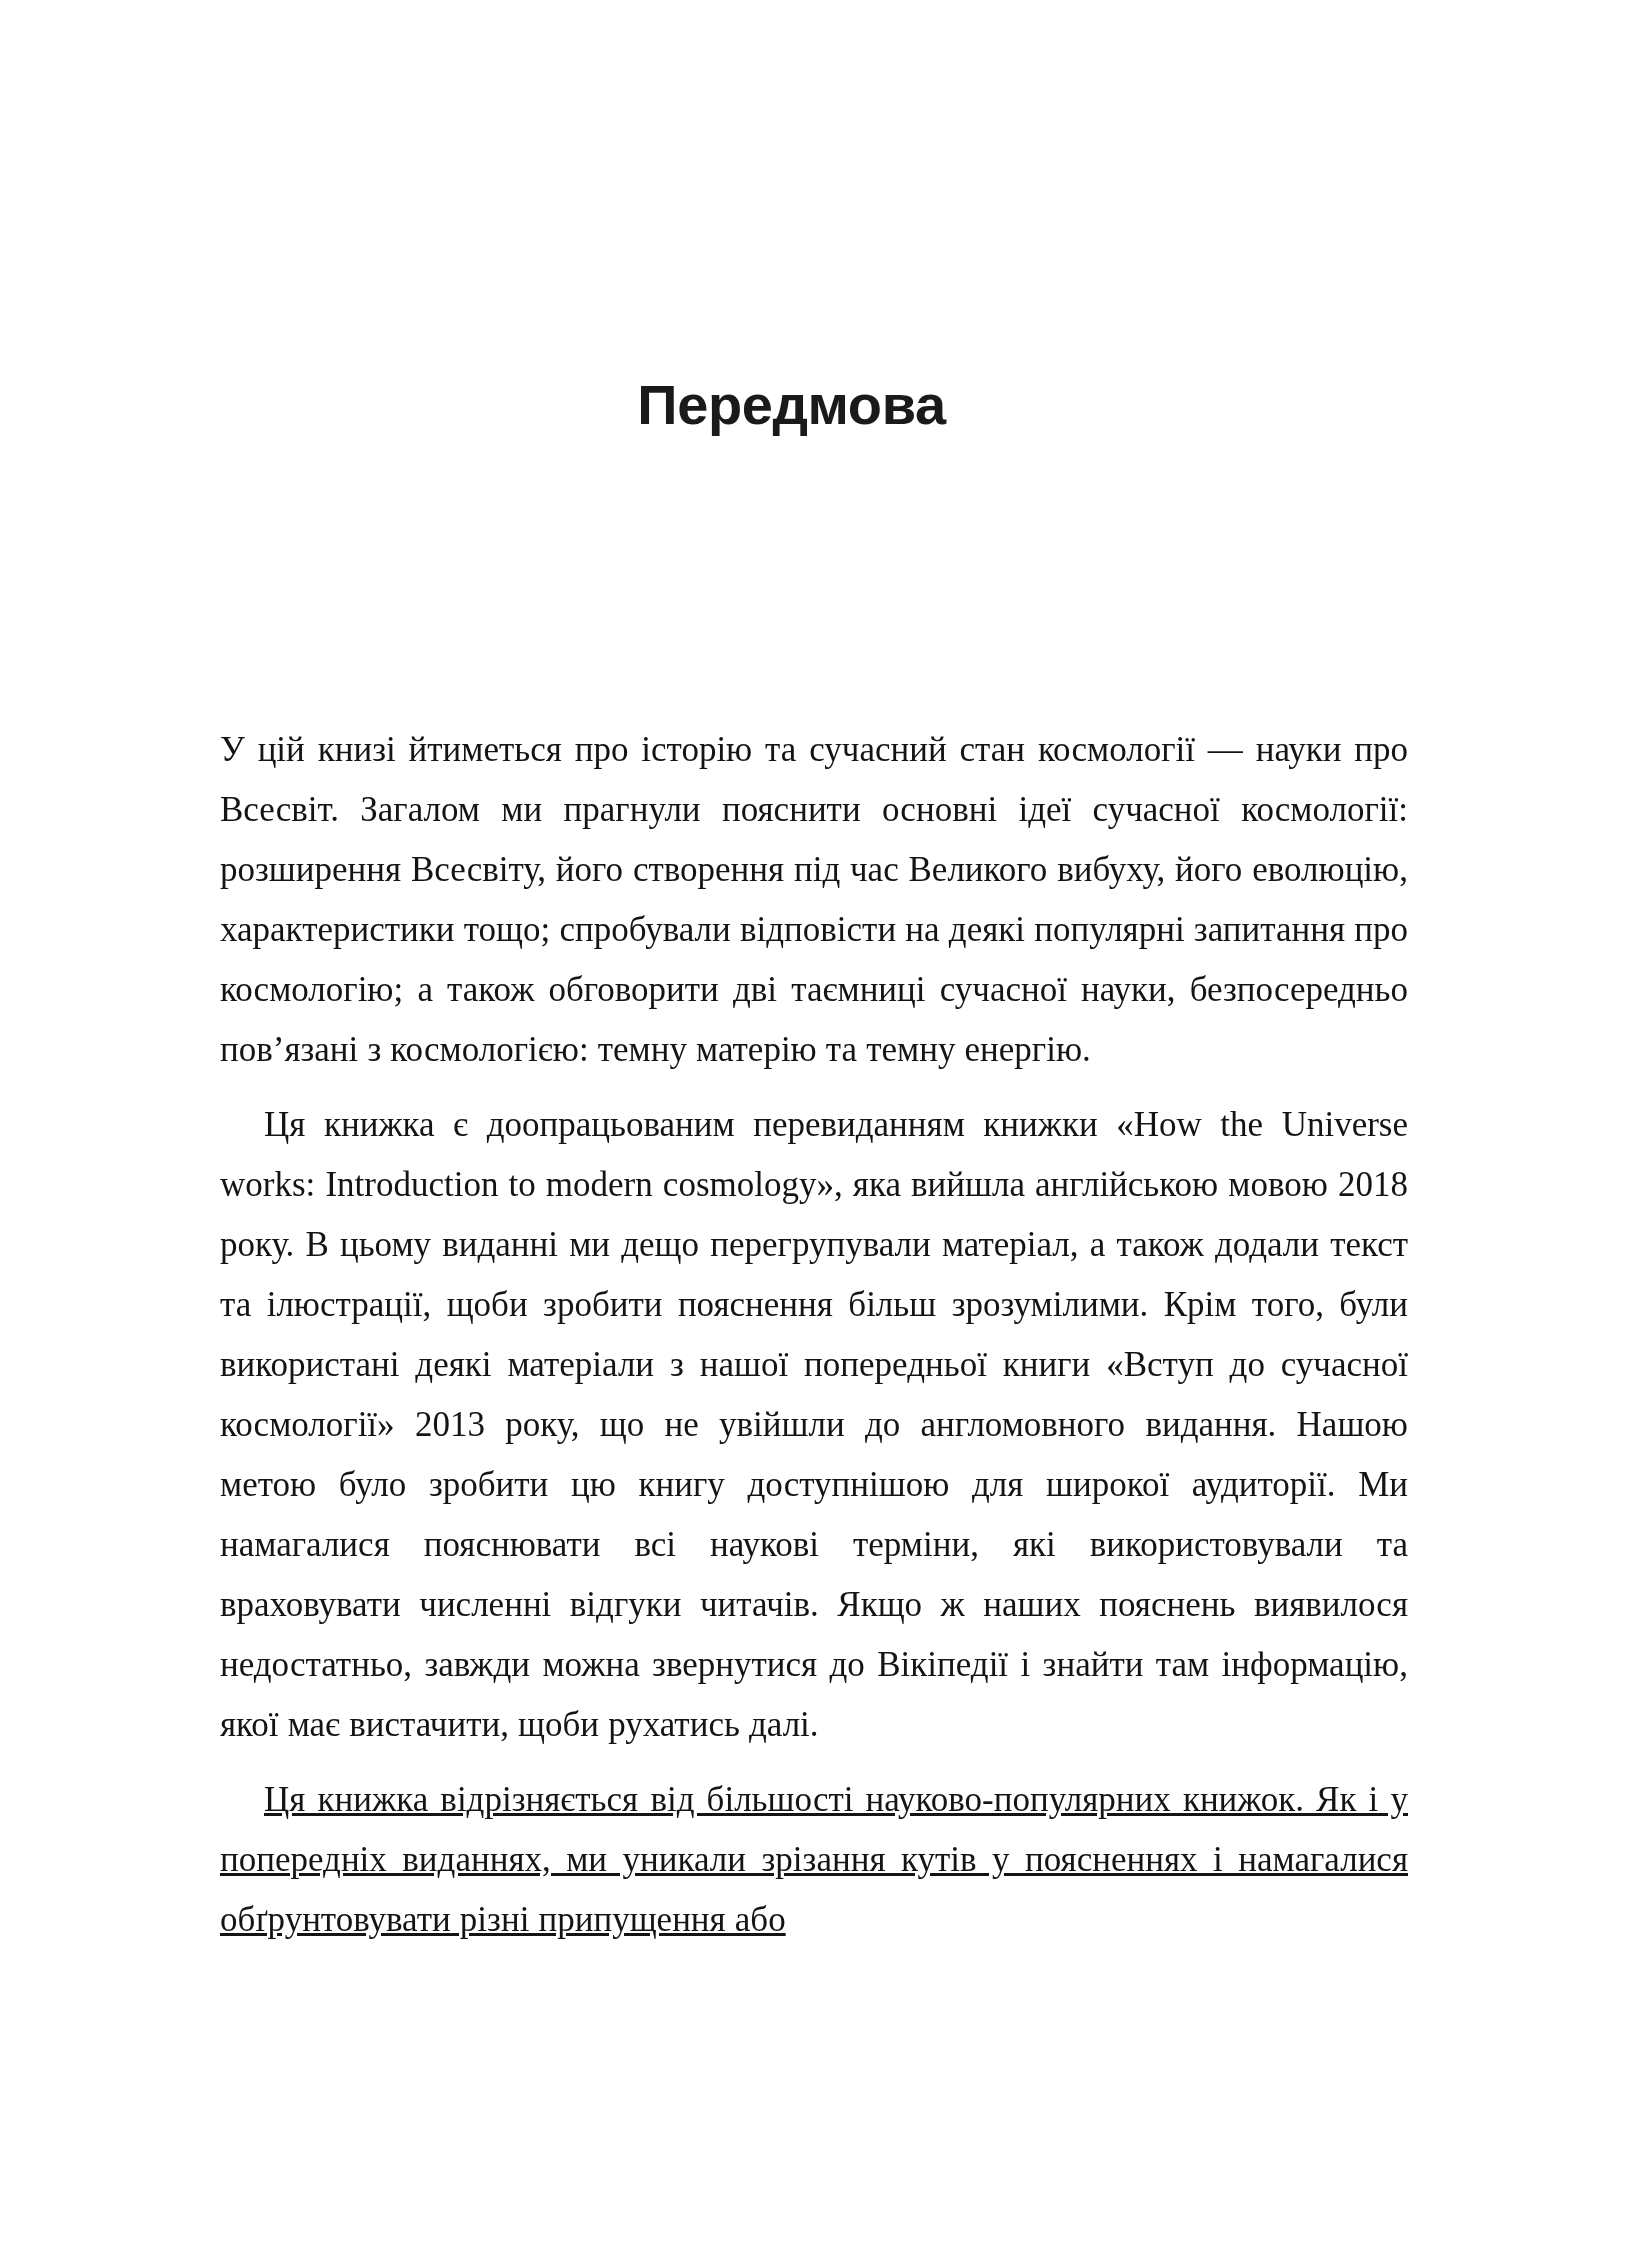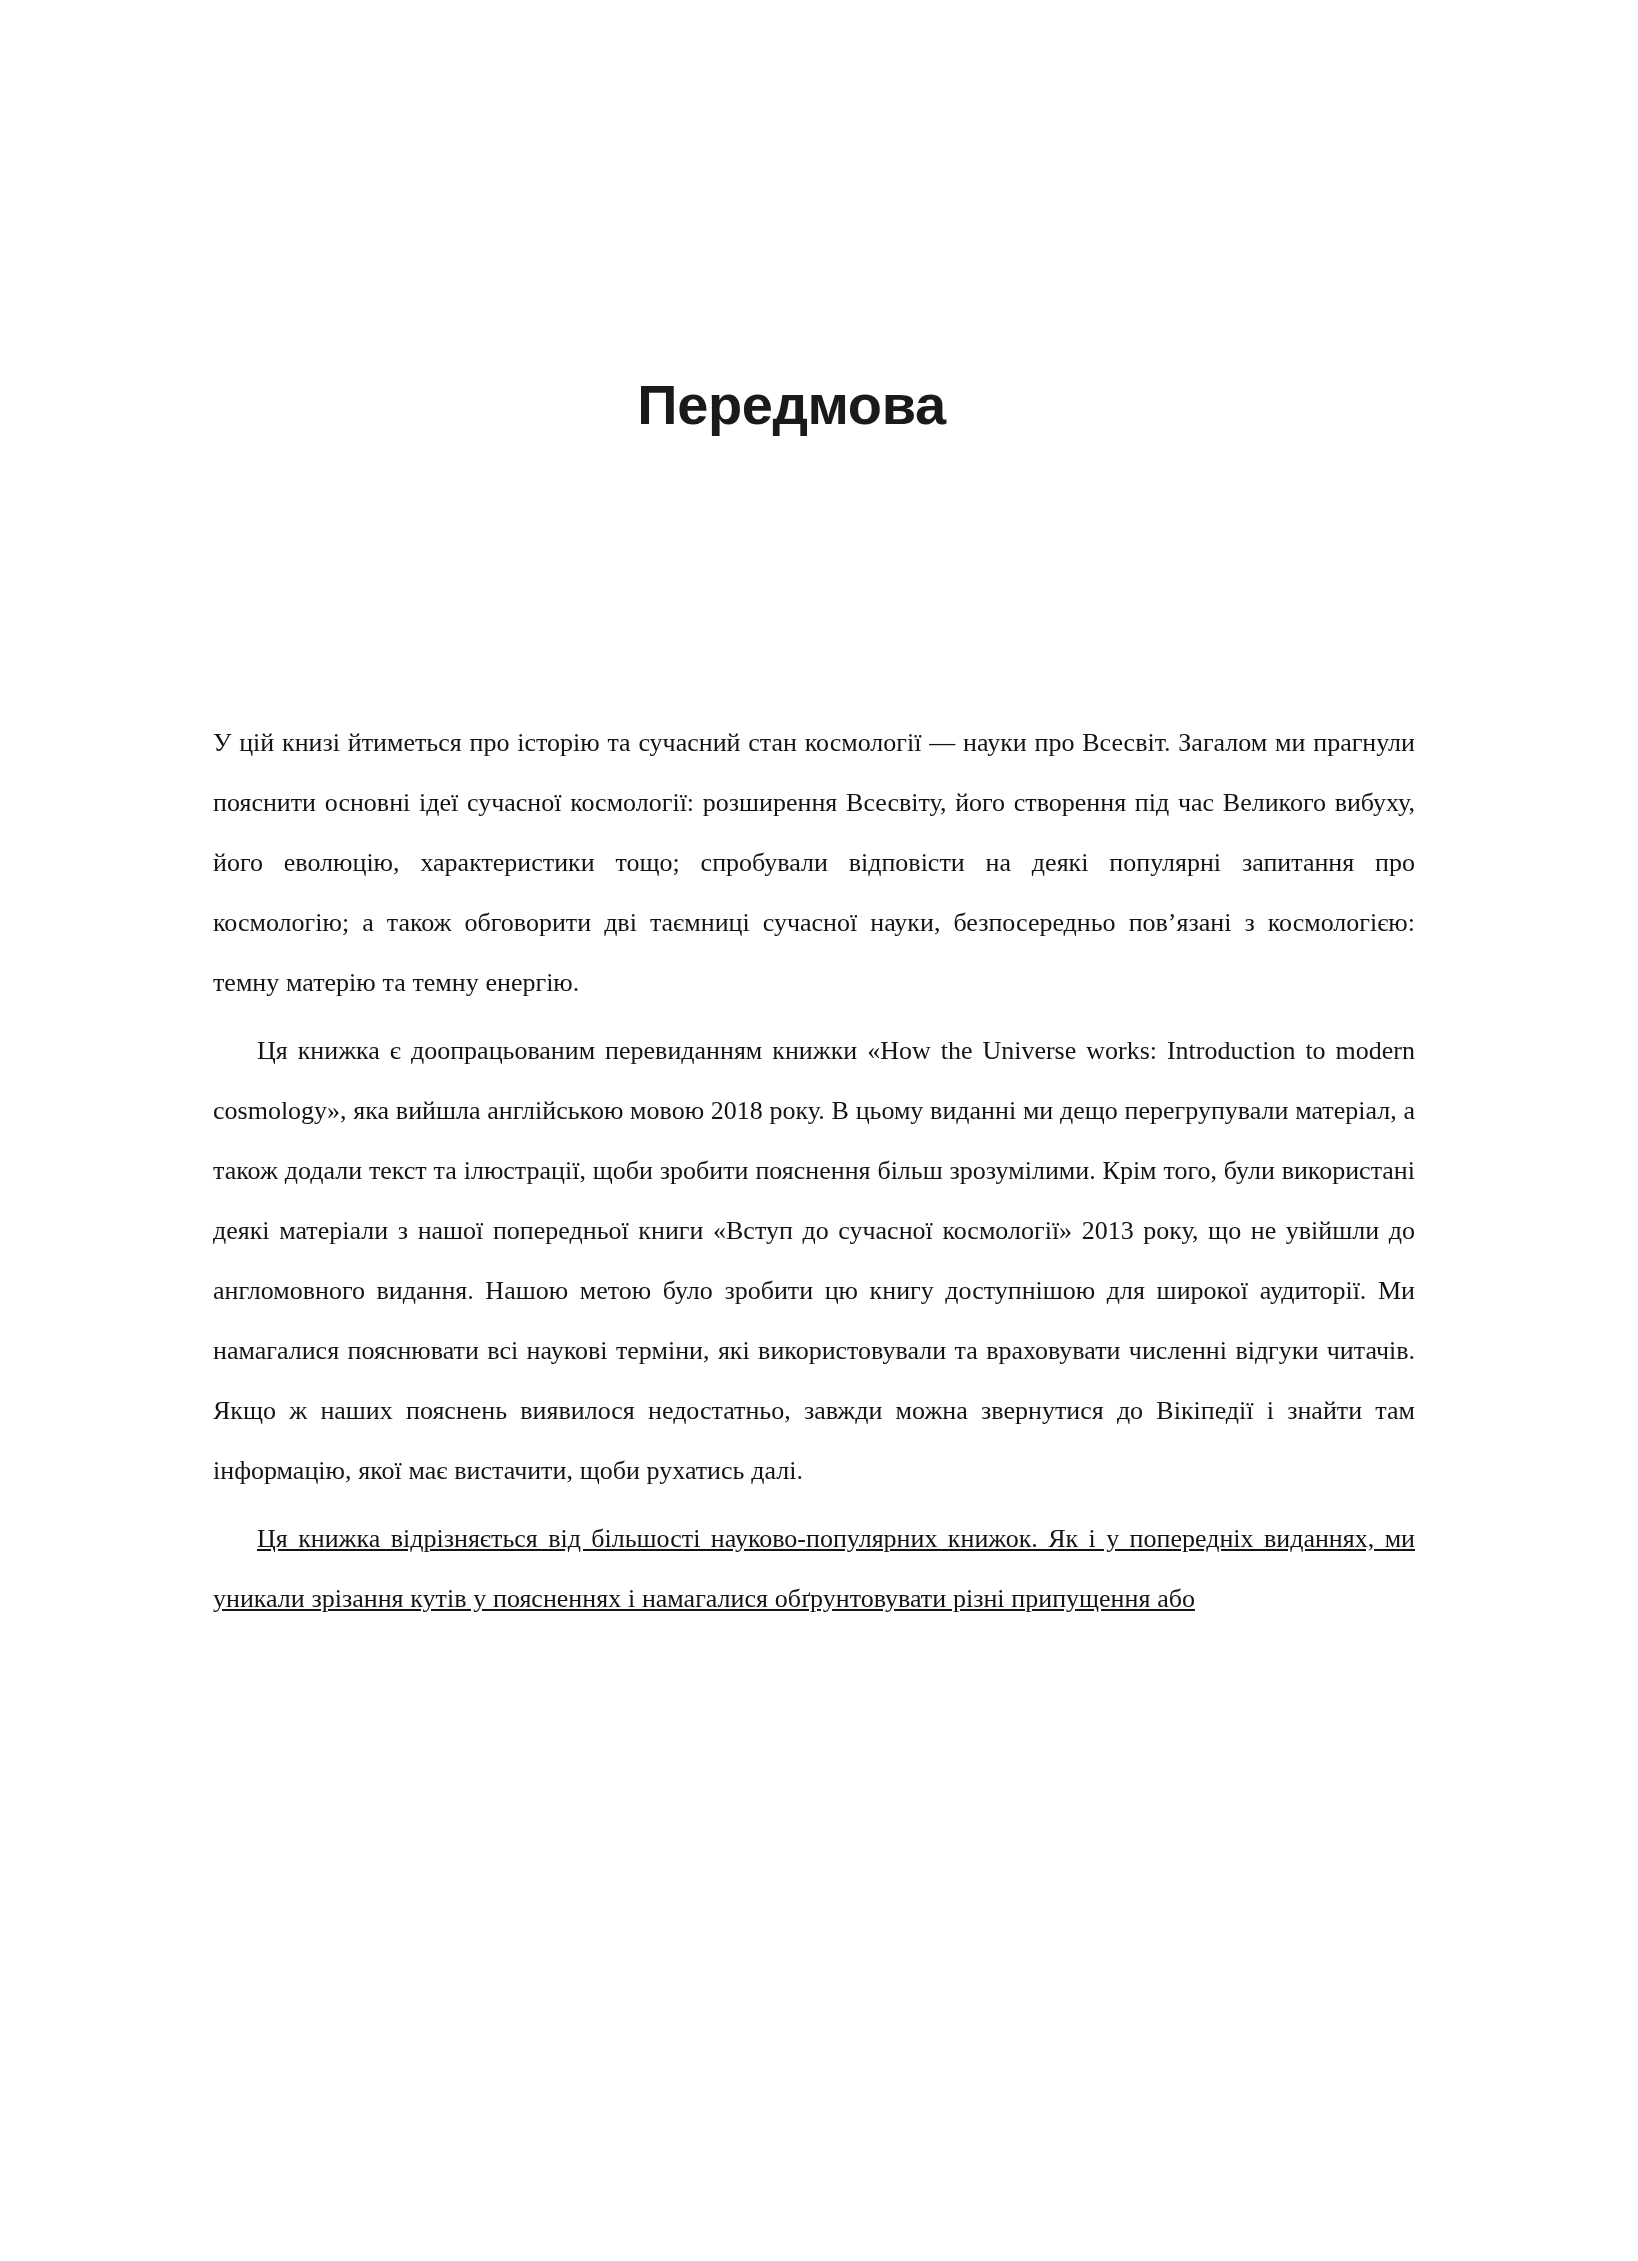--- a/index.html
+++ b/index.html
@@ -34,22 +34,22 @@
     text-indent: -43px;
     white-space: nowrap;
   }
   .body-block {
     position: absolute;
     left: 205px;
     top: 705px;
     width: 1218px;
   }
   .body-block p {
-    margin: 8px;
-    font-size: 26px;
+    margin: 15px;
+    font-size: 35px;
     line-height: 60px;
     color: #141414;
     text-align: justify;
     text-justify: inter-word;
     word-spacing: 0.01em;
     -webkit-hyphens: none;
     hyphens: none;
   }
   .body-block p.indent {
     text-indent: 44px;

